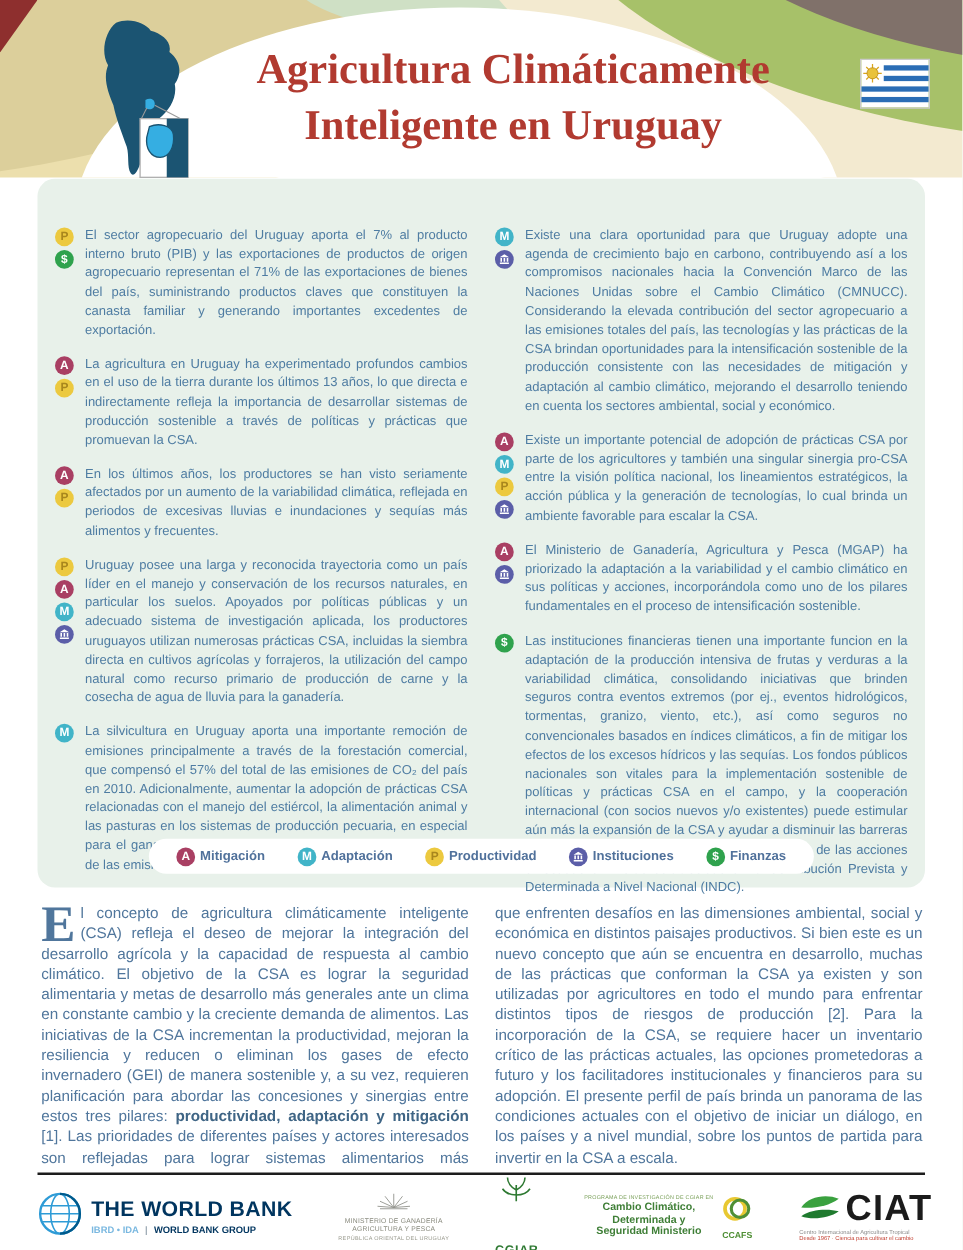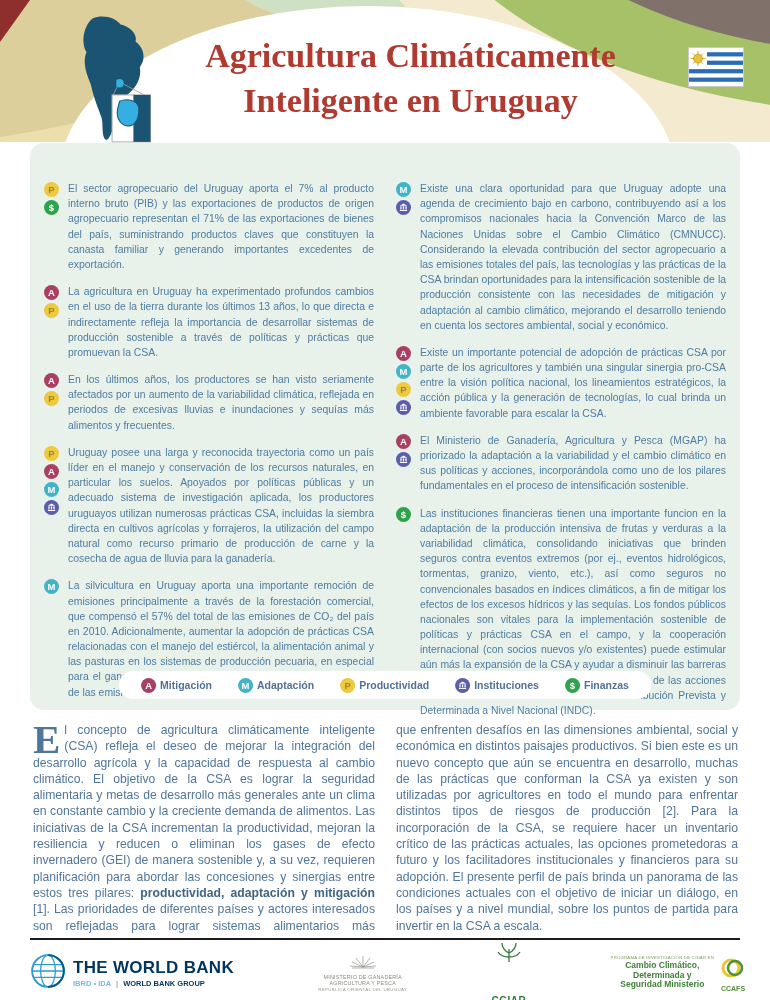--- a/index.html
+++ b/index.html
@@ -307,15 +307,28 @@
         <div>
           <svg width="26" height="26" viewBox="0 0 26 26">
             <circle cx="11" cy="13" r="8" fill="none" stroke="#e8c832" stroke-width="3"></circle>
             <circle cx="15" cy="13" r="7" fill="none" stroke="#4f8f35" stroke-width="2.5"></circle>
           </svg>
         </div>
         <div class="ccafs-acr">CCAFS</div>
       </div>
     </div>
 
+    <div class="ciat">
+      <div class="ciat-top">
+        <span>
+          <svg width="34" height="24" viewBox="0 0 34 24">
+            <path d="M2 13 C8 4 22 2 32 6 C24 12 12 14 2 13Z" fill="#3aa13f"></path>
+            <path d="M2 20 C10 14 24 14 32 16 C24 22 10 23 2 20Z" fill="#1f7a2f"></path>
+          </svg>
+        </span>
+        <span class="ciat-name">CIAT</span>
+      </div>
+      <div class="ciat-tag1">Centro Internacional de Agricultura Tropical</div>
+      <div class="ciat-tag2">Desde 1967 · Ciencia para cultivar el cambio</div>
+    </div>
 
   </div>
 </div>
 
 </body></html>

